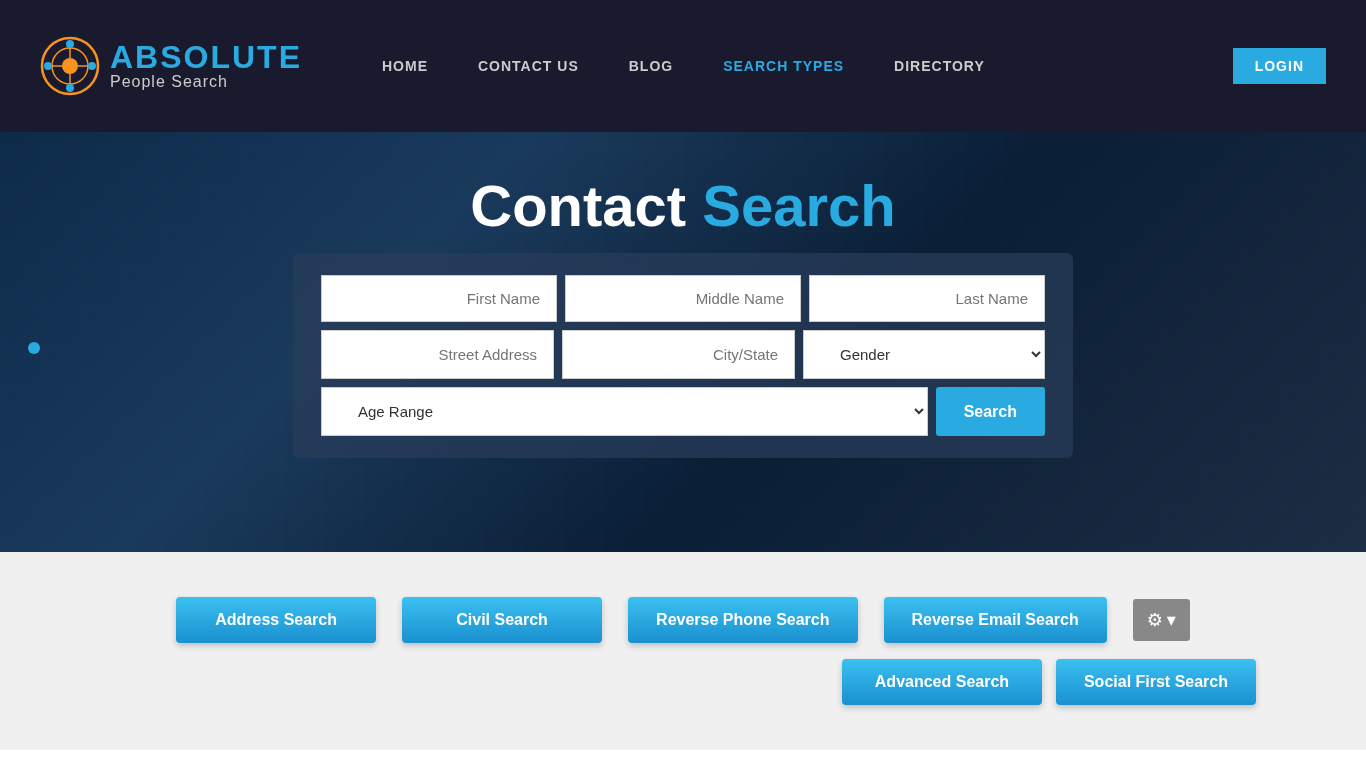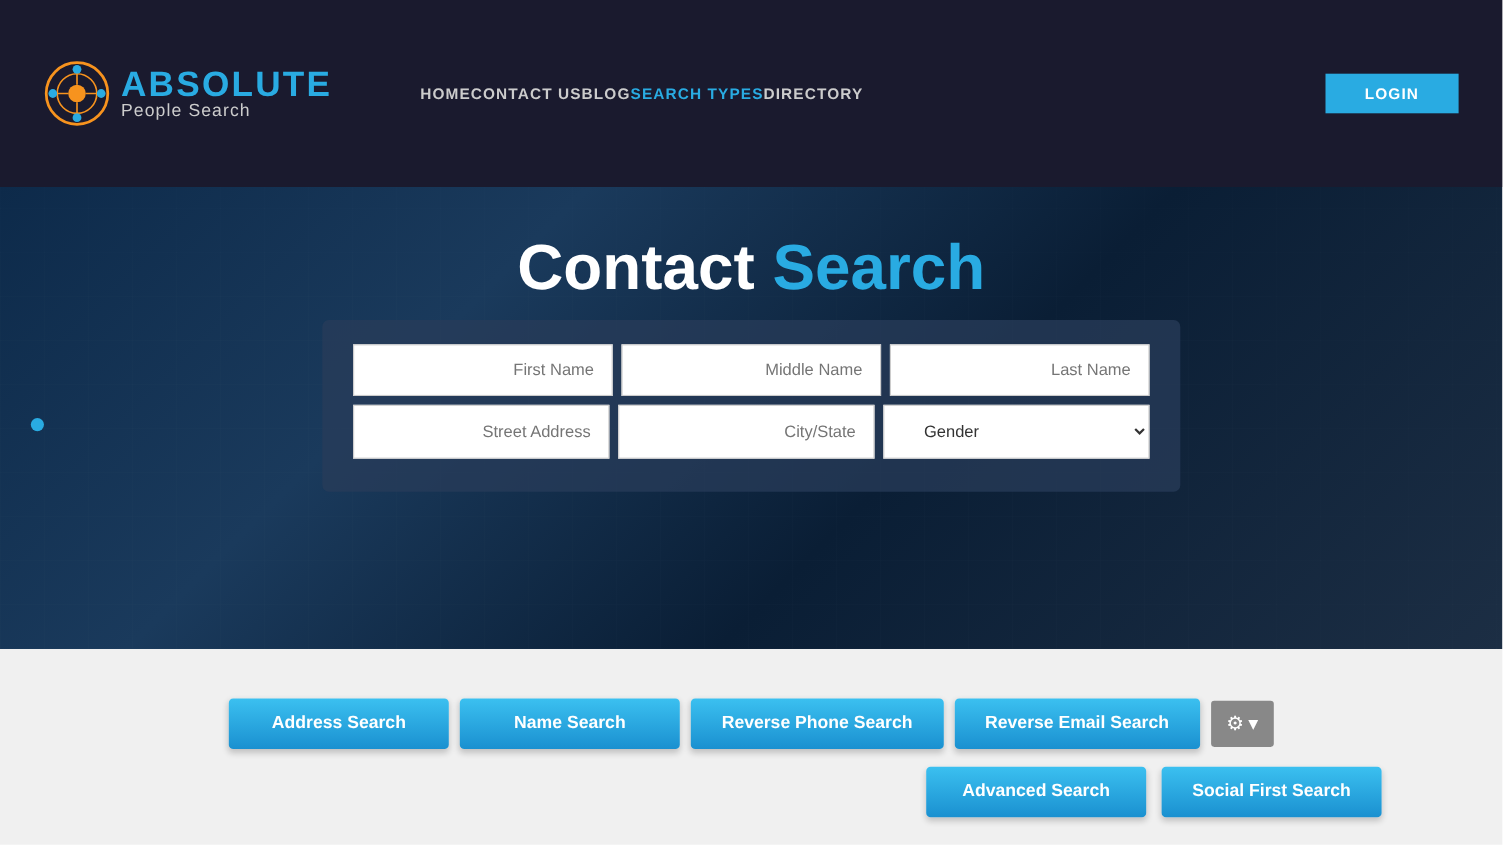--- a/index.html
+++ b/index.html
@@ -1,21 +1,21 @@
 <!DOCTYPE html>
 <html><head>
   <meta charset="utf-8">
   <style>
     * { margin: 0; padding: 0; box-sizing: border-box; }
     body { font-family: Arial, sans-serif; width: 1366px; height: 768px; overflow: hidden; background: #fff; }
 
     
     .header {
       background: #1a1a2e;
-      height: 170px;
+      height: 132px;
       display: flex;
       align-items: center;
       padding: 0 40px;
       position: relative;
       z-index: 10;
     }
     .logo-area {
       display: flex;
       align-items: center;
       gap: 10px;
@@ -38,39 +38,40 @@
       line-height: 1;
     }
     .logo-text .people-search {
       font-size: 16px;
       color: #ccc;
       letter-spacing: 1px;
     }
     nav {
       display: flex;
       align-items: flex-start;
+      gap: 50px;
       flex: 1;
     }
     nav a {
       color: #ccc;
       text-decoration: none;
       font-size: 14px;
       font-weight: 700;
       letter-spacing: 1px;
       text-transform: uppercase;
       cursor: pointer;
     }
     nav a.active {
       color: #29abe2;
     }
     .login-btn {
       background: #29abe2;
       color: #fff;
       border: none;
-      padding: 10px 36px;
+      padding: 10px 22px;
       font-size: 14px;
       font-weight: 700;
       cursor: pointer;
       letter-spacing: 1px;
       margin-left: auto;
     }
 
     
     .hero {
       position: relative;
@@ -180,21 +181,21 @@
       height: 198px;
       display: flex;
       flex-direction: column;
       align-items: center;
       justify-content: center;
       padding: 20px 60px;
       gap: 16px;
     }
     .button-row {
       display: flex;
-      gap: 10px;
+      gap: 26px;
       align-items: center;
     }
     .search-type-btn {
       background: linear-gradient(to bottom, #3bc0f0, #1a90d0);
       color: #fff;
       border: none;
       padding: 14px 28px;
       font-size: 16px;
       font-weight: 700;
       cursor: pointer;
@@ -291,27 +292,37 @@
     </div>
     <div class="search-row">
       <input class="search-input" type="text" placeholder="Street Address" style="">
       <input class="search-input" type="text" placeholder="City/State" style="">
       <select class="search-select">
         <option value="">Gender</option>
         <option value="male">Male</option>
         <option value="female">Female</option>
       </select>
     </div>
+    <div class="search-row-bottom">
+      <select class="search-select" style="min-width:220px;">
+        <option value="">Age Range</option>
+        <option value="18-25">18-25</option>
+        <option value="26-35">26-35</option>
+        <option value="36-50">36-50</option>
+        <option value="51+">51+</option>
+      </select>
+      <button class="search-btn">Search</button>
+    </div>
   </div>
 </section>
 
 <section class="lower-section">
   <div class="button-row">
     <button class="search-type-btn">Address Search</button>
-    <button class="search-type-btn">Name Search</button>
+    <button class="search-type-btn">Civil Search</button>
     <button class="search-type-btn">Reverse Phone Search</button>
     <button class="search-type-btn">Reverse Email Search</button>
     <button class="gear-btn">
       <span>⚙</span>
       <span>▾</span>
     </button>
   </div>
   <div class="button-row-2">
     <button class="search-type-btn">Advanced Search</button>
     <button class="search-type-btn">Social First Search</button>

